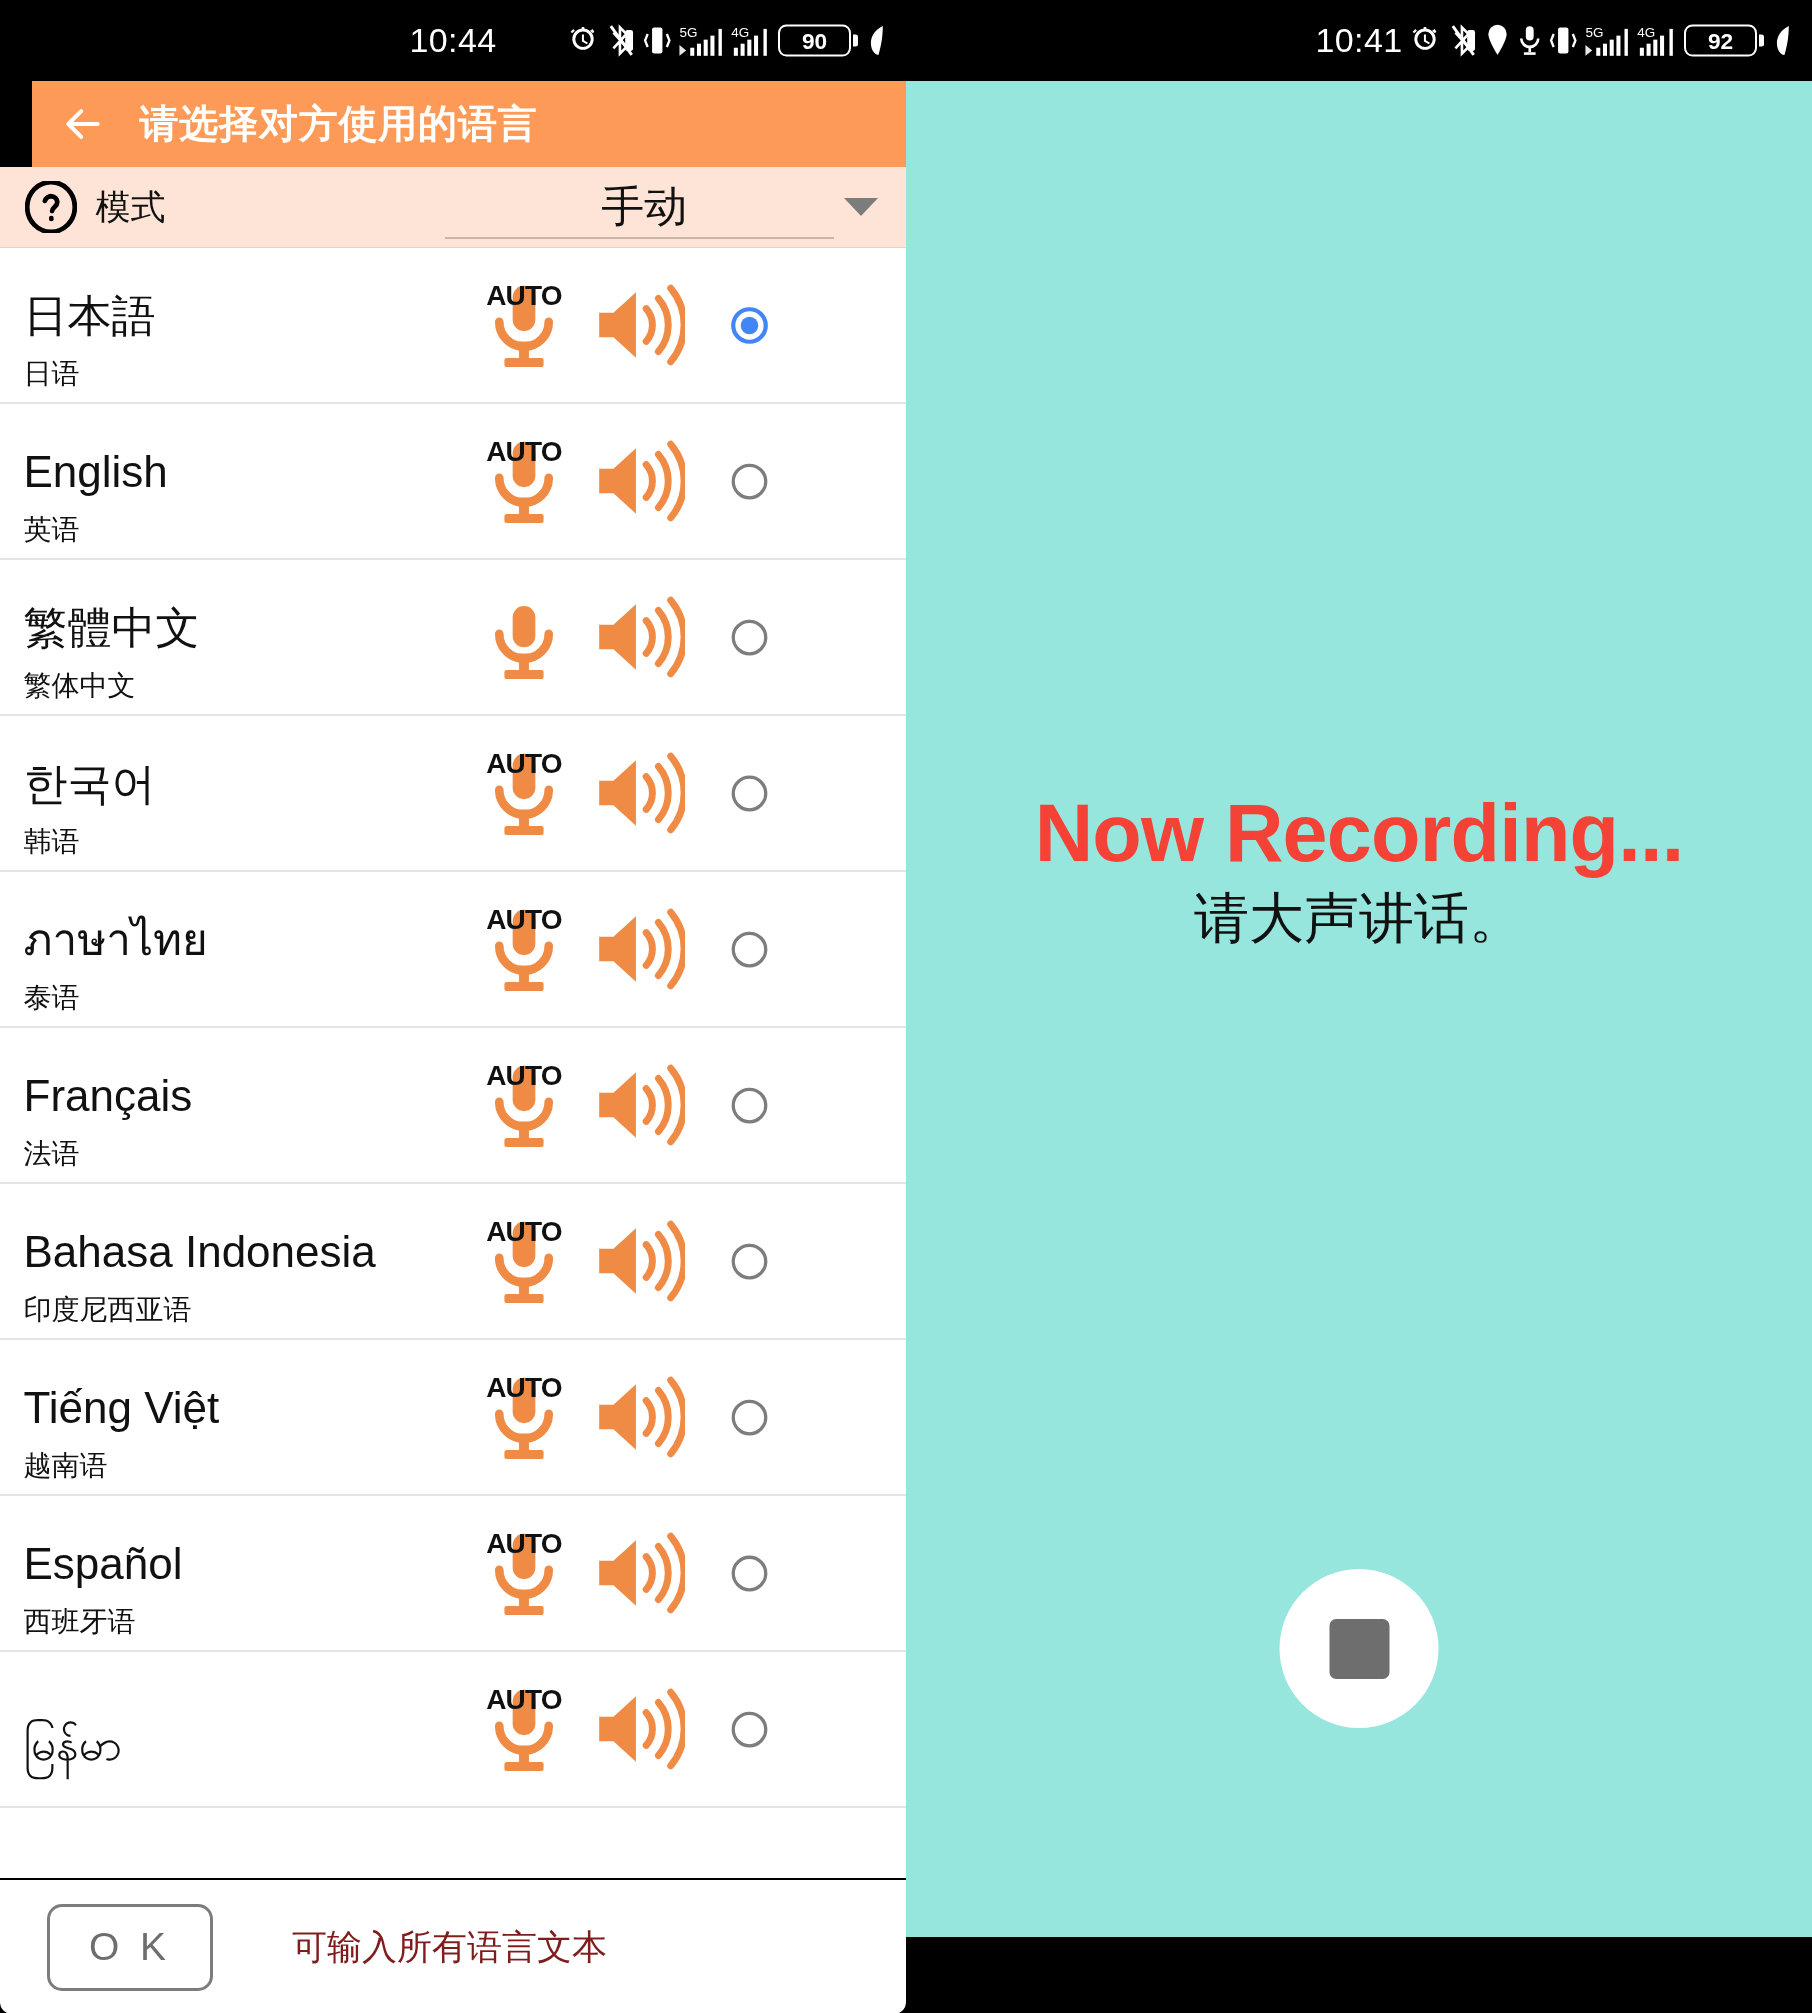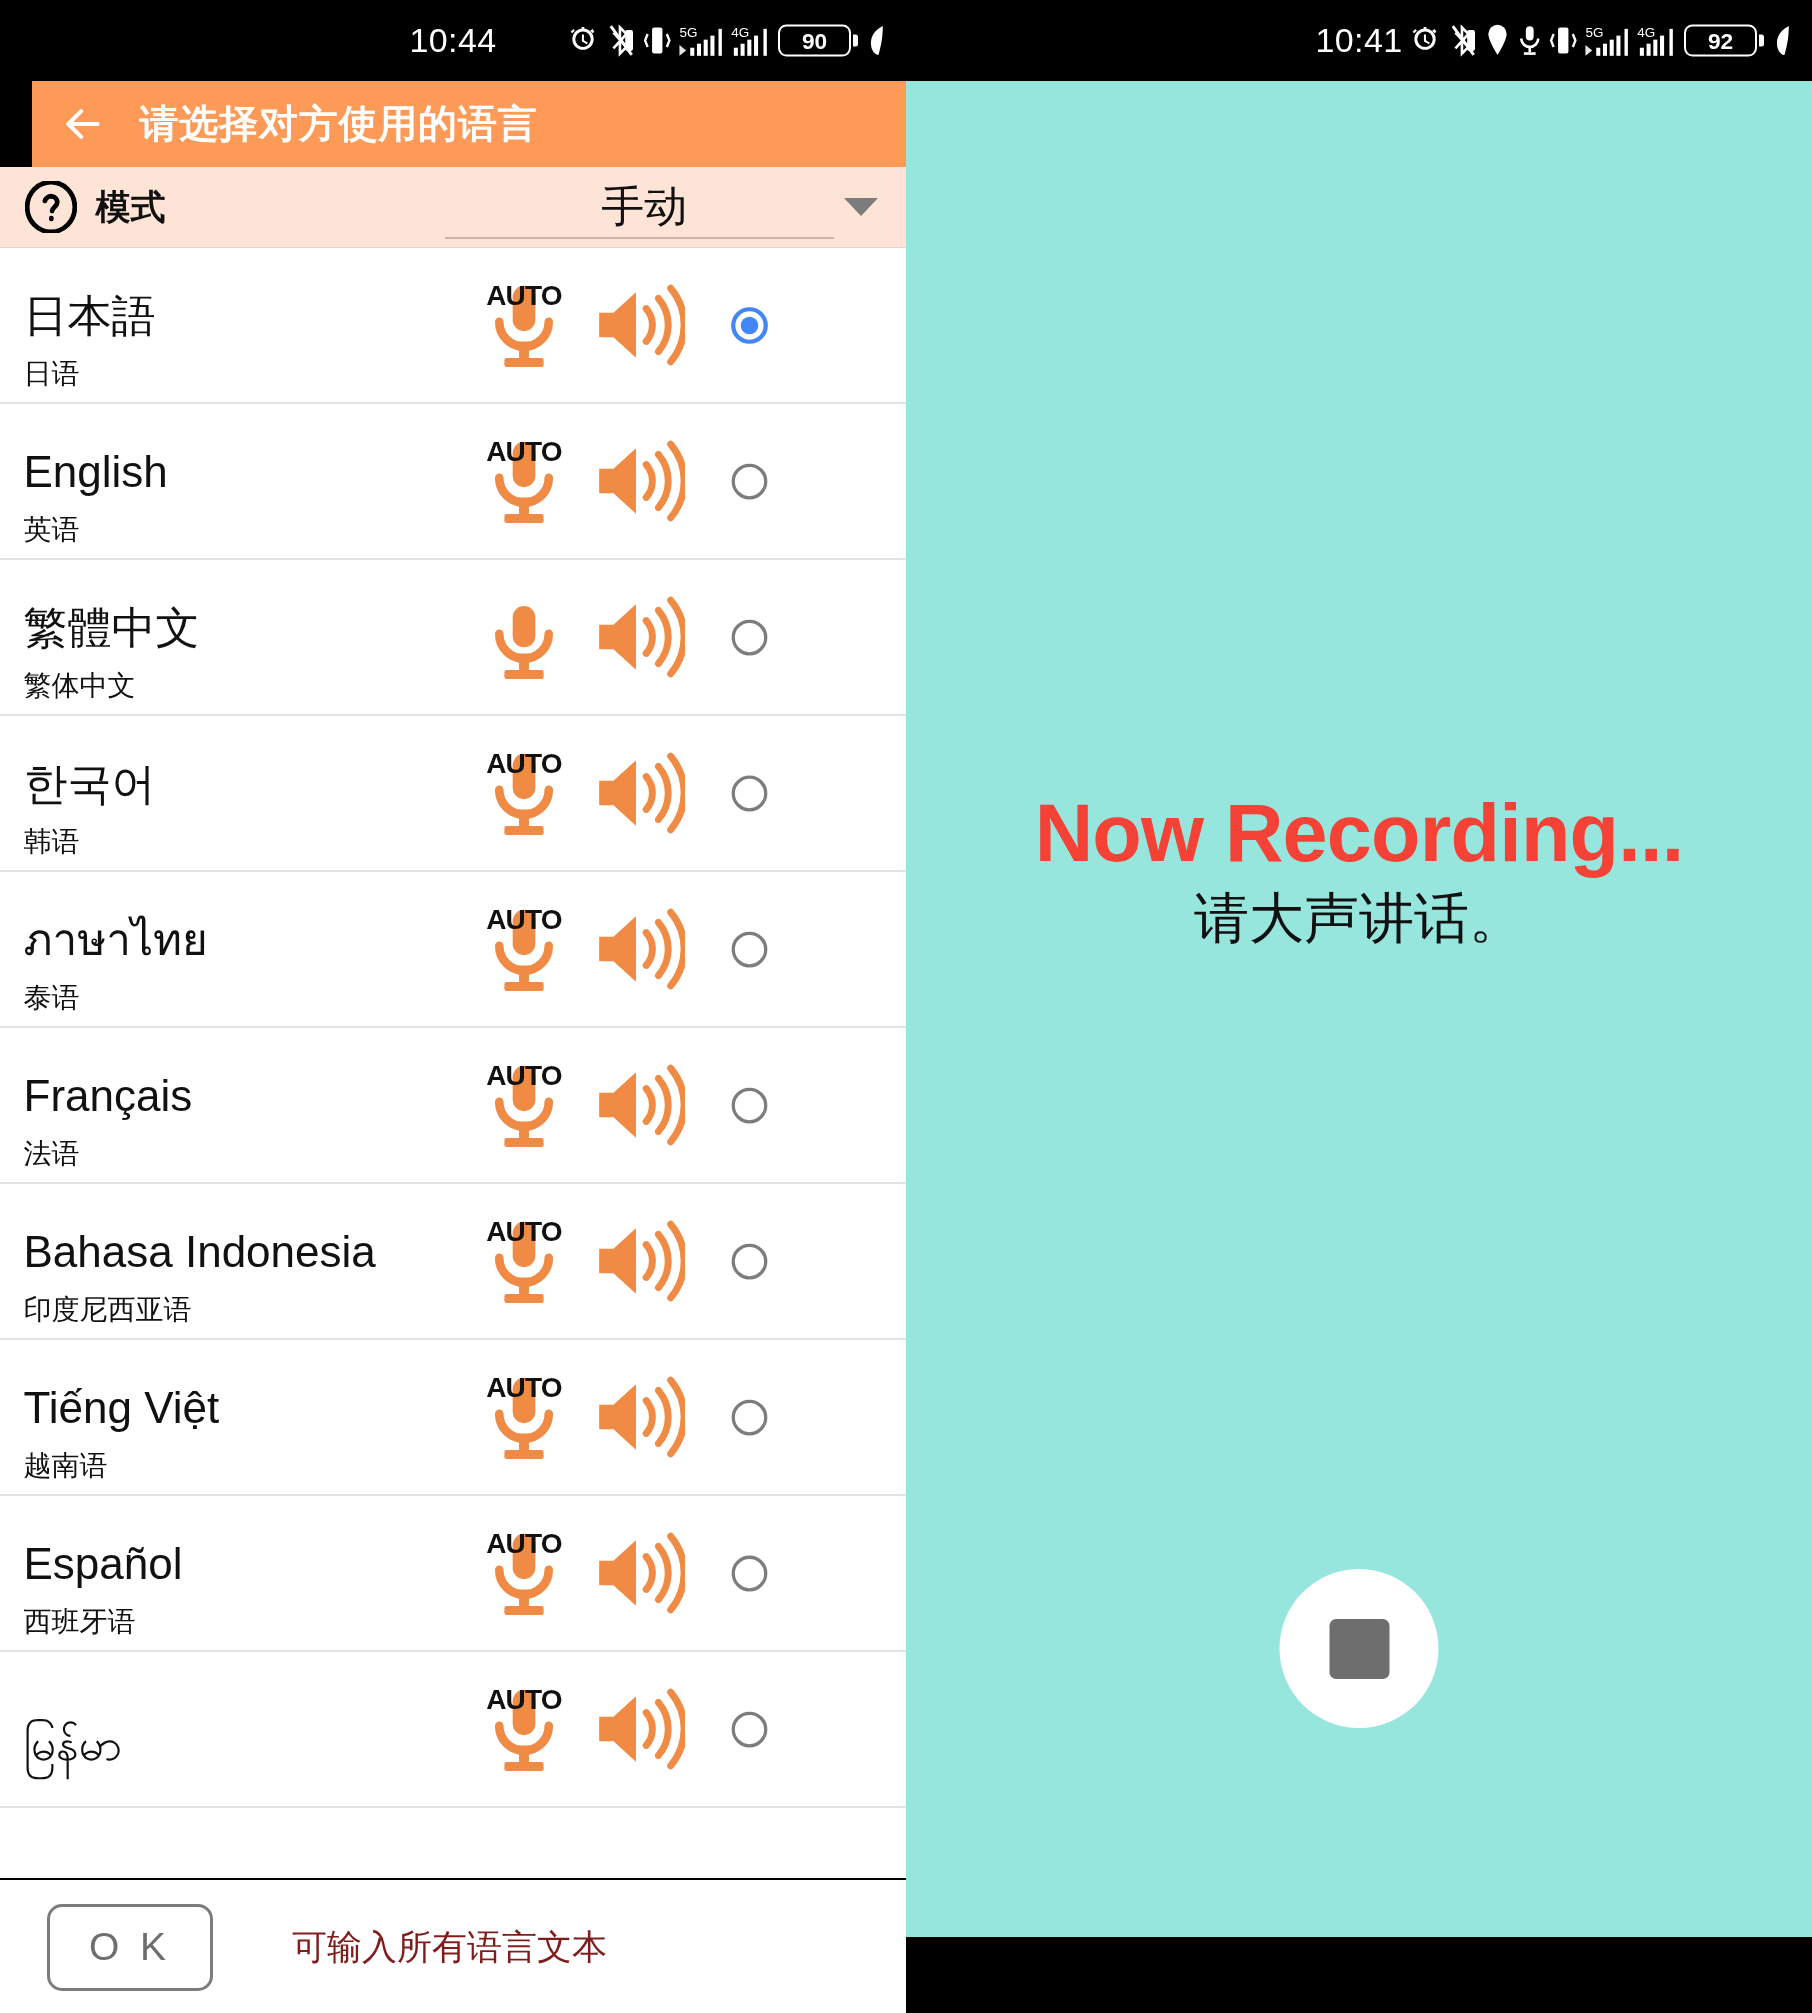--- a/index.html
+++ b/index.html
@@ -1,20 +1,20 @@
 <!DOCTYPE html>
 <html style="font-size:13.4px"><head>
 <meta charset="utf-8">
 <style>
   * { margin:0; padding:0; box-sizing:border-box; }
   html,body { width:1812px; height:2014px; background:#000; }
   body { font-family:"Liberation Sans","DejaVu Sans",sans-serif; overflow:hidden; }
 
   .screens { display:flex; width:1812px; height:2014px; }
-  .screen { width:906px; height:2014px; position:relative; overflow:hidden; }
+  .screen { width:906px; height:2014px; position:relative; overflow:hidden;border-radius:12px; }
 
   
   .statusbar {
     height:81px; background:#000; color:#fff;
     display:flex; align-items:center; justify-content:center;
     position:relative;
   }
   .sb-clock { font-size:34px; font-weight:400; letter-spacing:0.4px; }
   .sb-icons {
     position:absolute; right:18.5px; top:50%; transform:translateY(-50%);
@@ -37,21 +37,21 @@
   }
   .appbar-title { color:#fff; font-size:39px; font-weight:700; letter-spacing:0.8px; }
   .back-arrow { width:44px; height:44px; flex:none; }
 
   .modebar {
     height:81px; background:#FDE4D6;
     display:flex; align-items:center; padding:0 25px;
     border-bottom:1.7px solid #e7d2c5;
   }
   .help-icon { width:52px; height:52px; flex:none; }
-  .mode-label { font-size:35px; color:#111; margin-left:18.5px; font-weight:700; }
+  .mode-label { font-size:35px; color:#111; margin-left:18.5px; font-weight:400; }
   .mode-select {
     margin-left:auto; width:436px; height:81px;
     display:flex; align-items:center; position:relative;
   }
   .mode-value { flex:1; text-align:center; font-size:43px; color:#111; }
   .mode-underline {
     position:absolute; left:0; right:47px; bottom:8.4px; height:1.7px; background:#c9b6a8;
   }
   .caret { width:0;height:0;border-left:17px solid transparent;border-right:17px solid transparent;border-top:18.5px solid #7c7c7c; margin-right:3.4px;}
 

